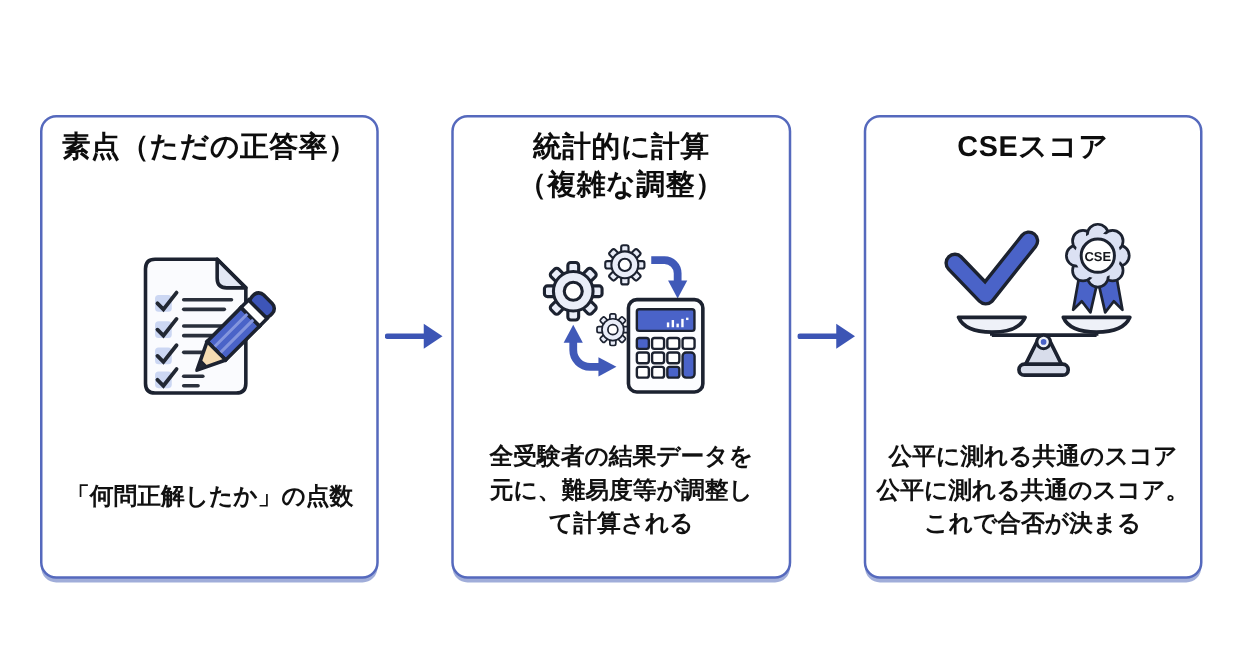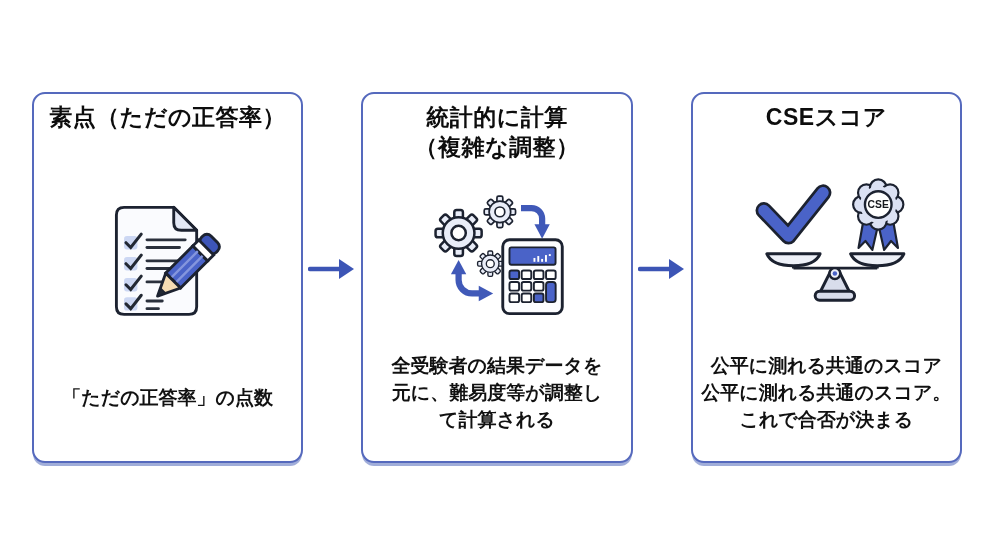--- a/index.html
+++ b/index.html
@@ -95,21 +95,21 @@
             <rect x="-11" y="-46" width="22" height="14" rx="6" fill="#3d55b8" stroke="#1c2230" stroke-width="3"></rect>
             <rect x="-11" y="-34" width="22" height="9" fill="#ffffff" stroke="#1c2230" stroke-width="3"></rect>
             <rect x="-11" y="-25" width="22" height="40" fill="#4a63c8" stroke="#1c2230" stroke-width="3"></rect>
             <path d="M-3.5,-25 V15 M3.5,-25 V15" stroke="#8495dd" stroke-width="2.5"></path>
             <path d="M-11,15 L11,15 L0,38 Z" fill="#f5dcb3" stroke="#1c2230" stroke-width="3" stroke-linejoin="round"></path>
             <path d="M-3.5,30 L3.5,30 L0,38 Z" fill="#222833" stroke="#1c2230" stroke-width="1.5"></path>
           </g>
         </svg>
       </div>
       <div class="card-body single">
-        <div>「ただの正答率」の点数</div>
+        <div>「何問正解したか」の点数</div>
       </div>
     </div>
 
     <div class="arrow-zone">
       <svg width="48" height="26" viewBox="0 0 48 26">
         <path d="M2,13 H33" stroke="#3c55b5" stroke-width="4.5" stroke-linecap="round"></path>
         <path d="M31,3 L46,13 L31,23 Z" fill="#3c55b5"></path>
       </svg>
     </div>
 

